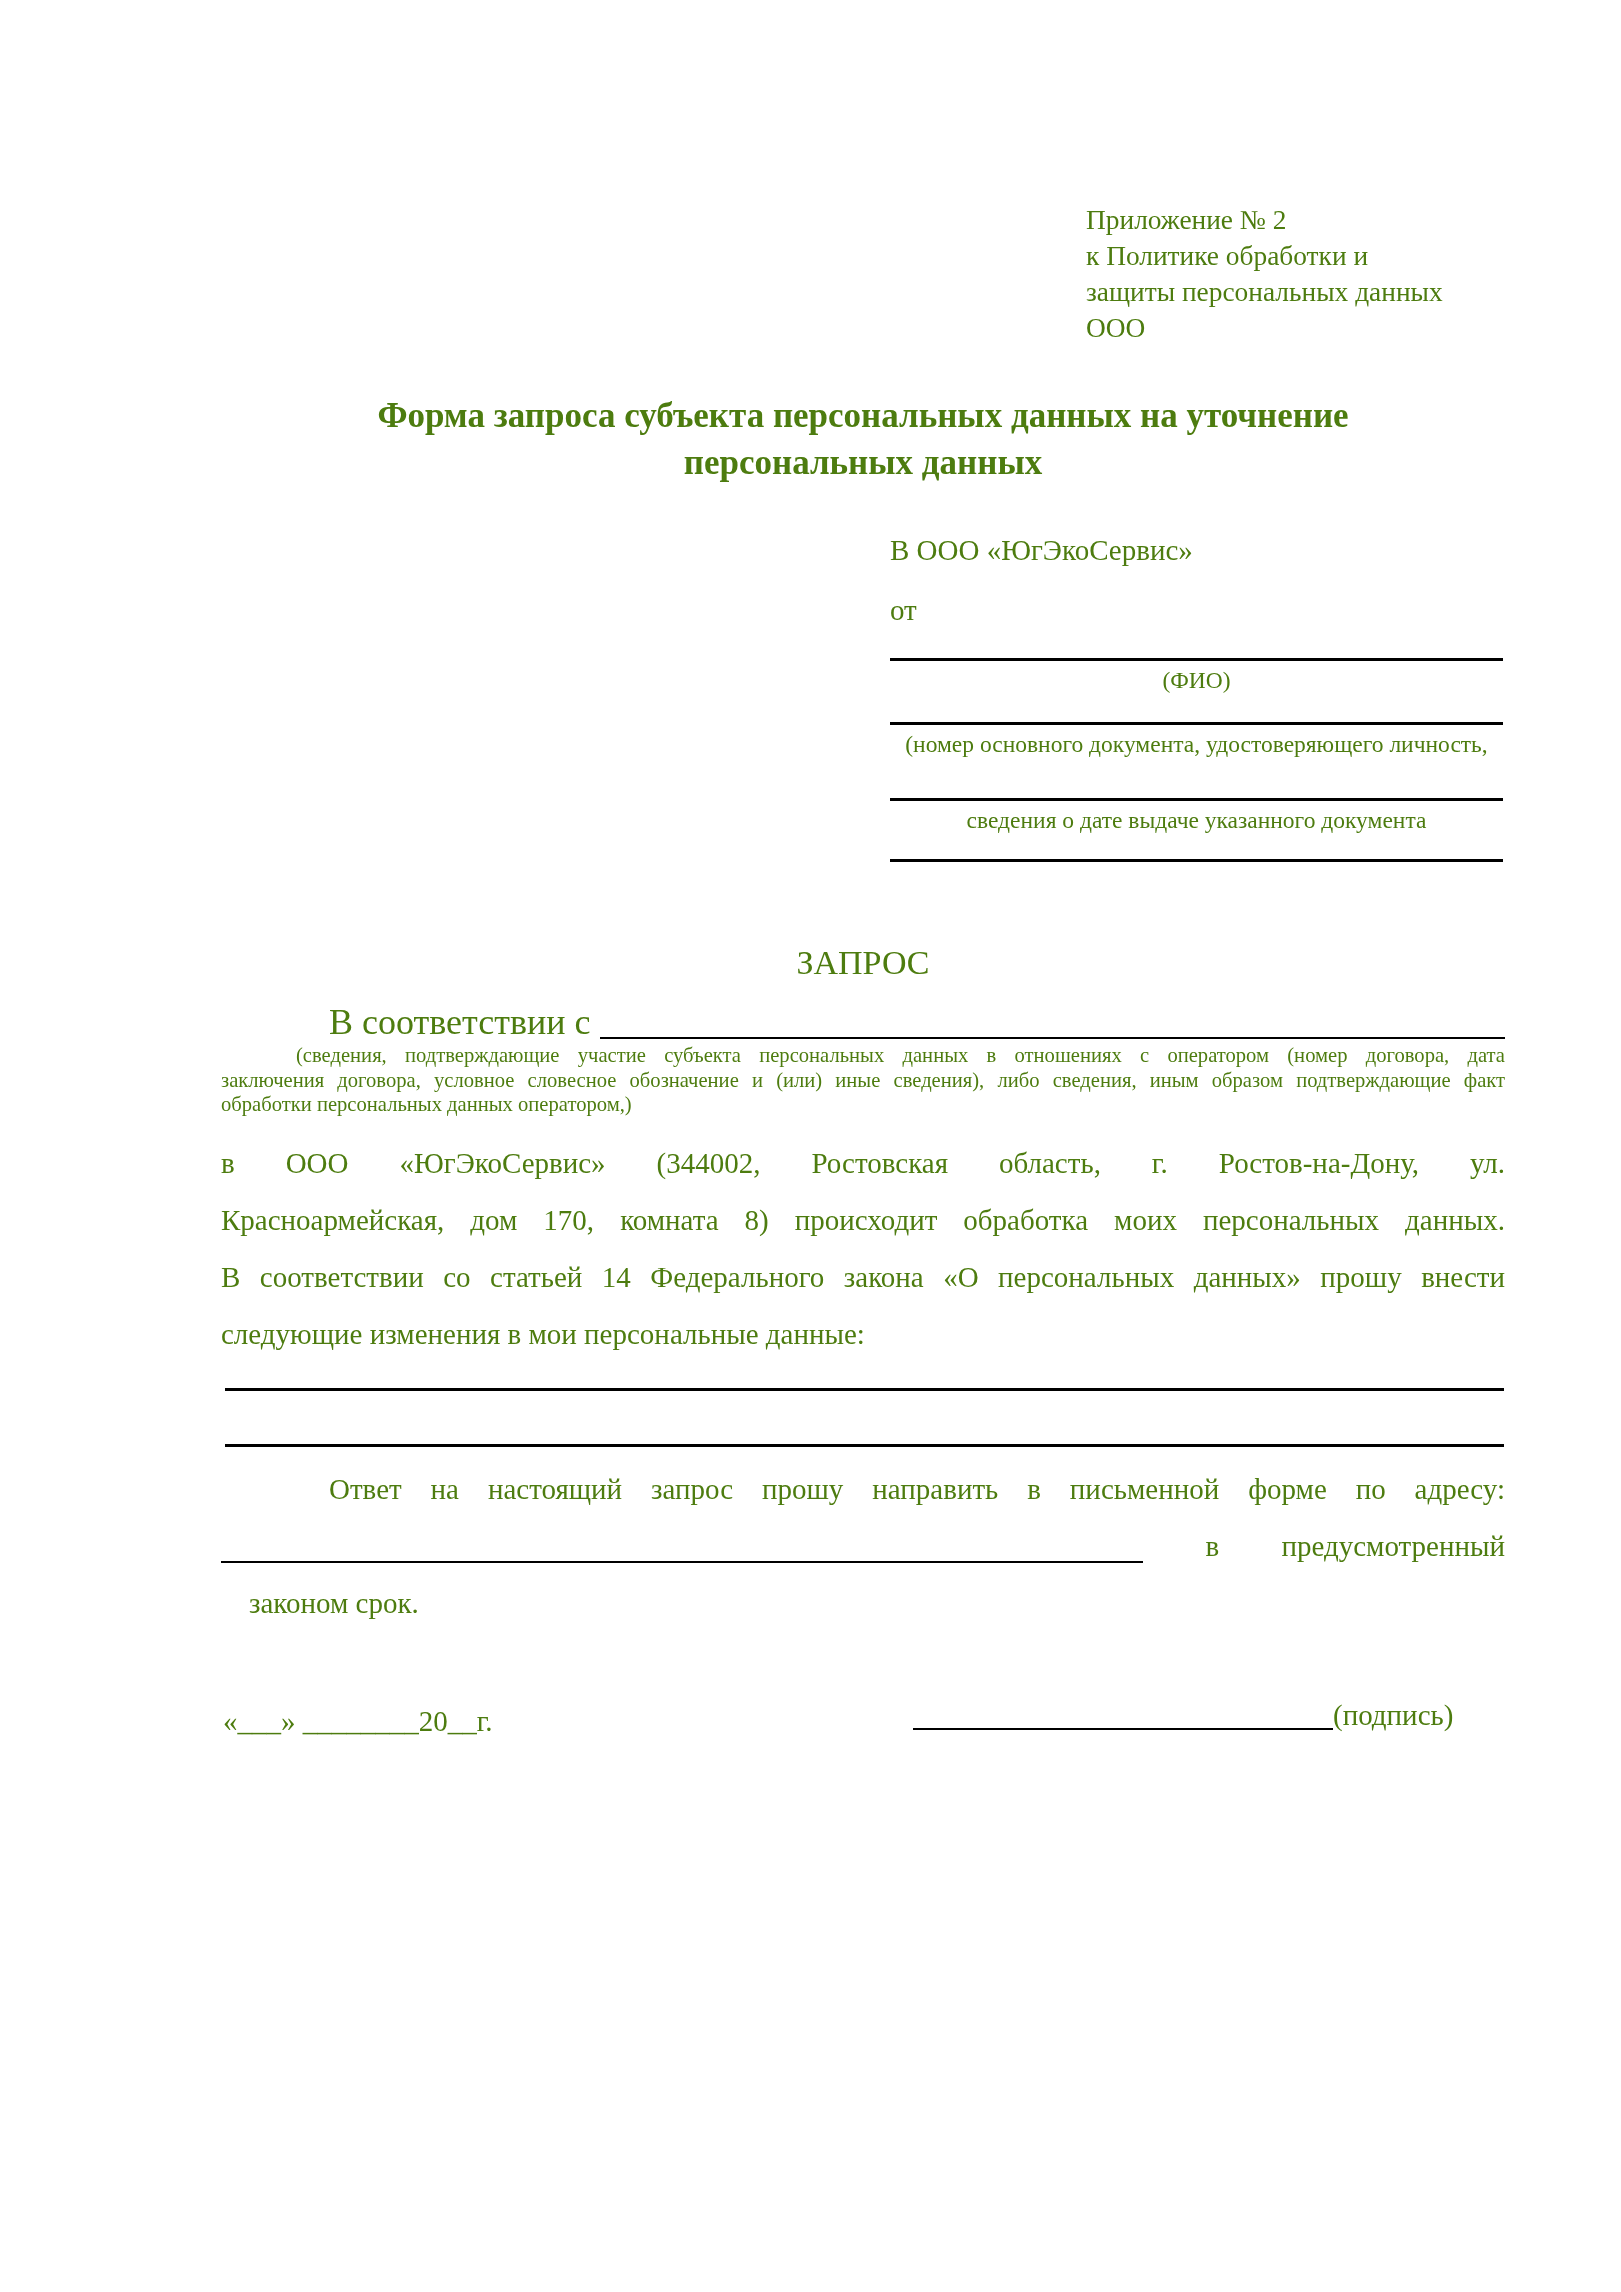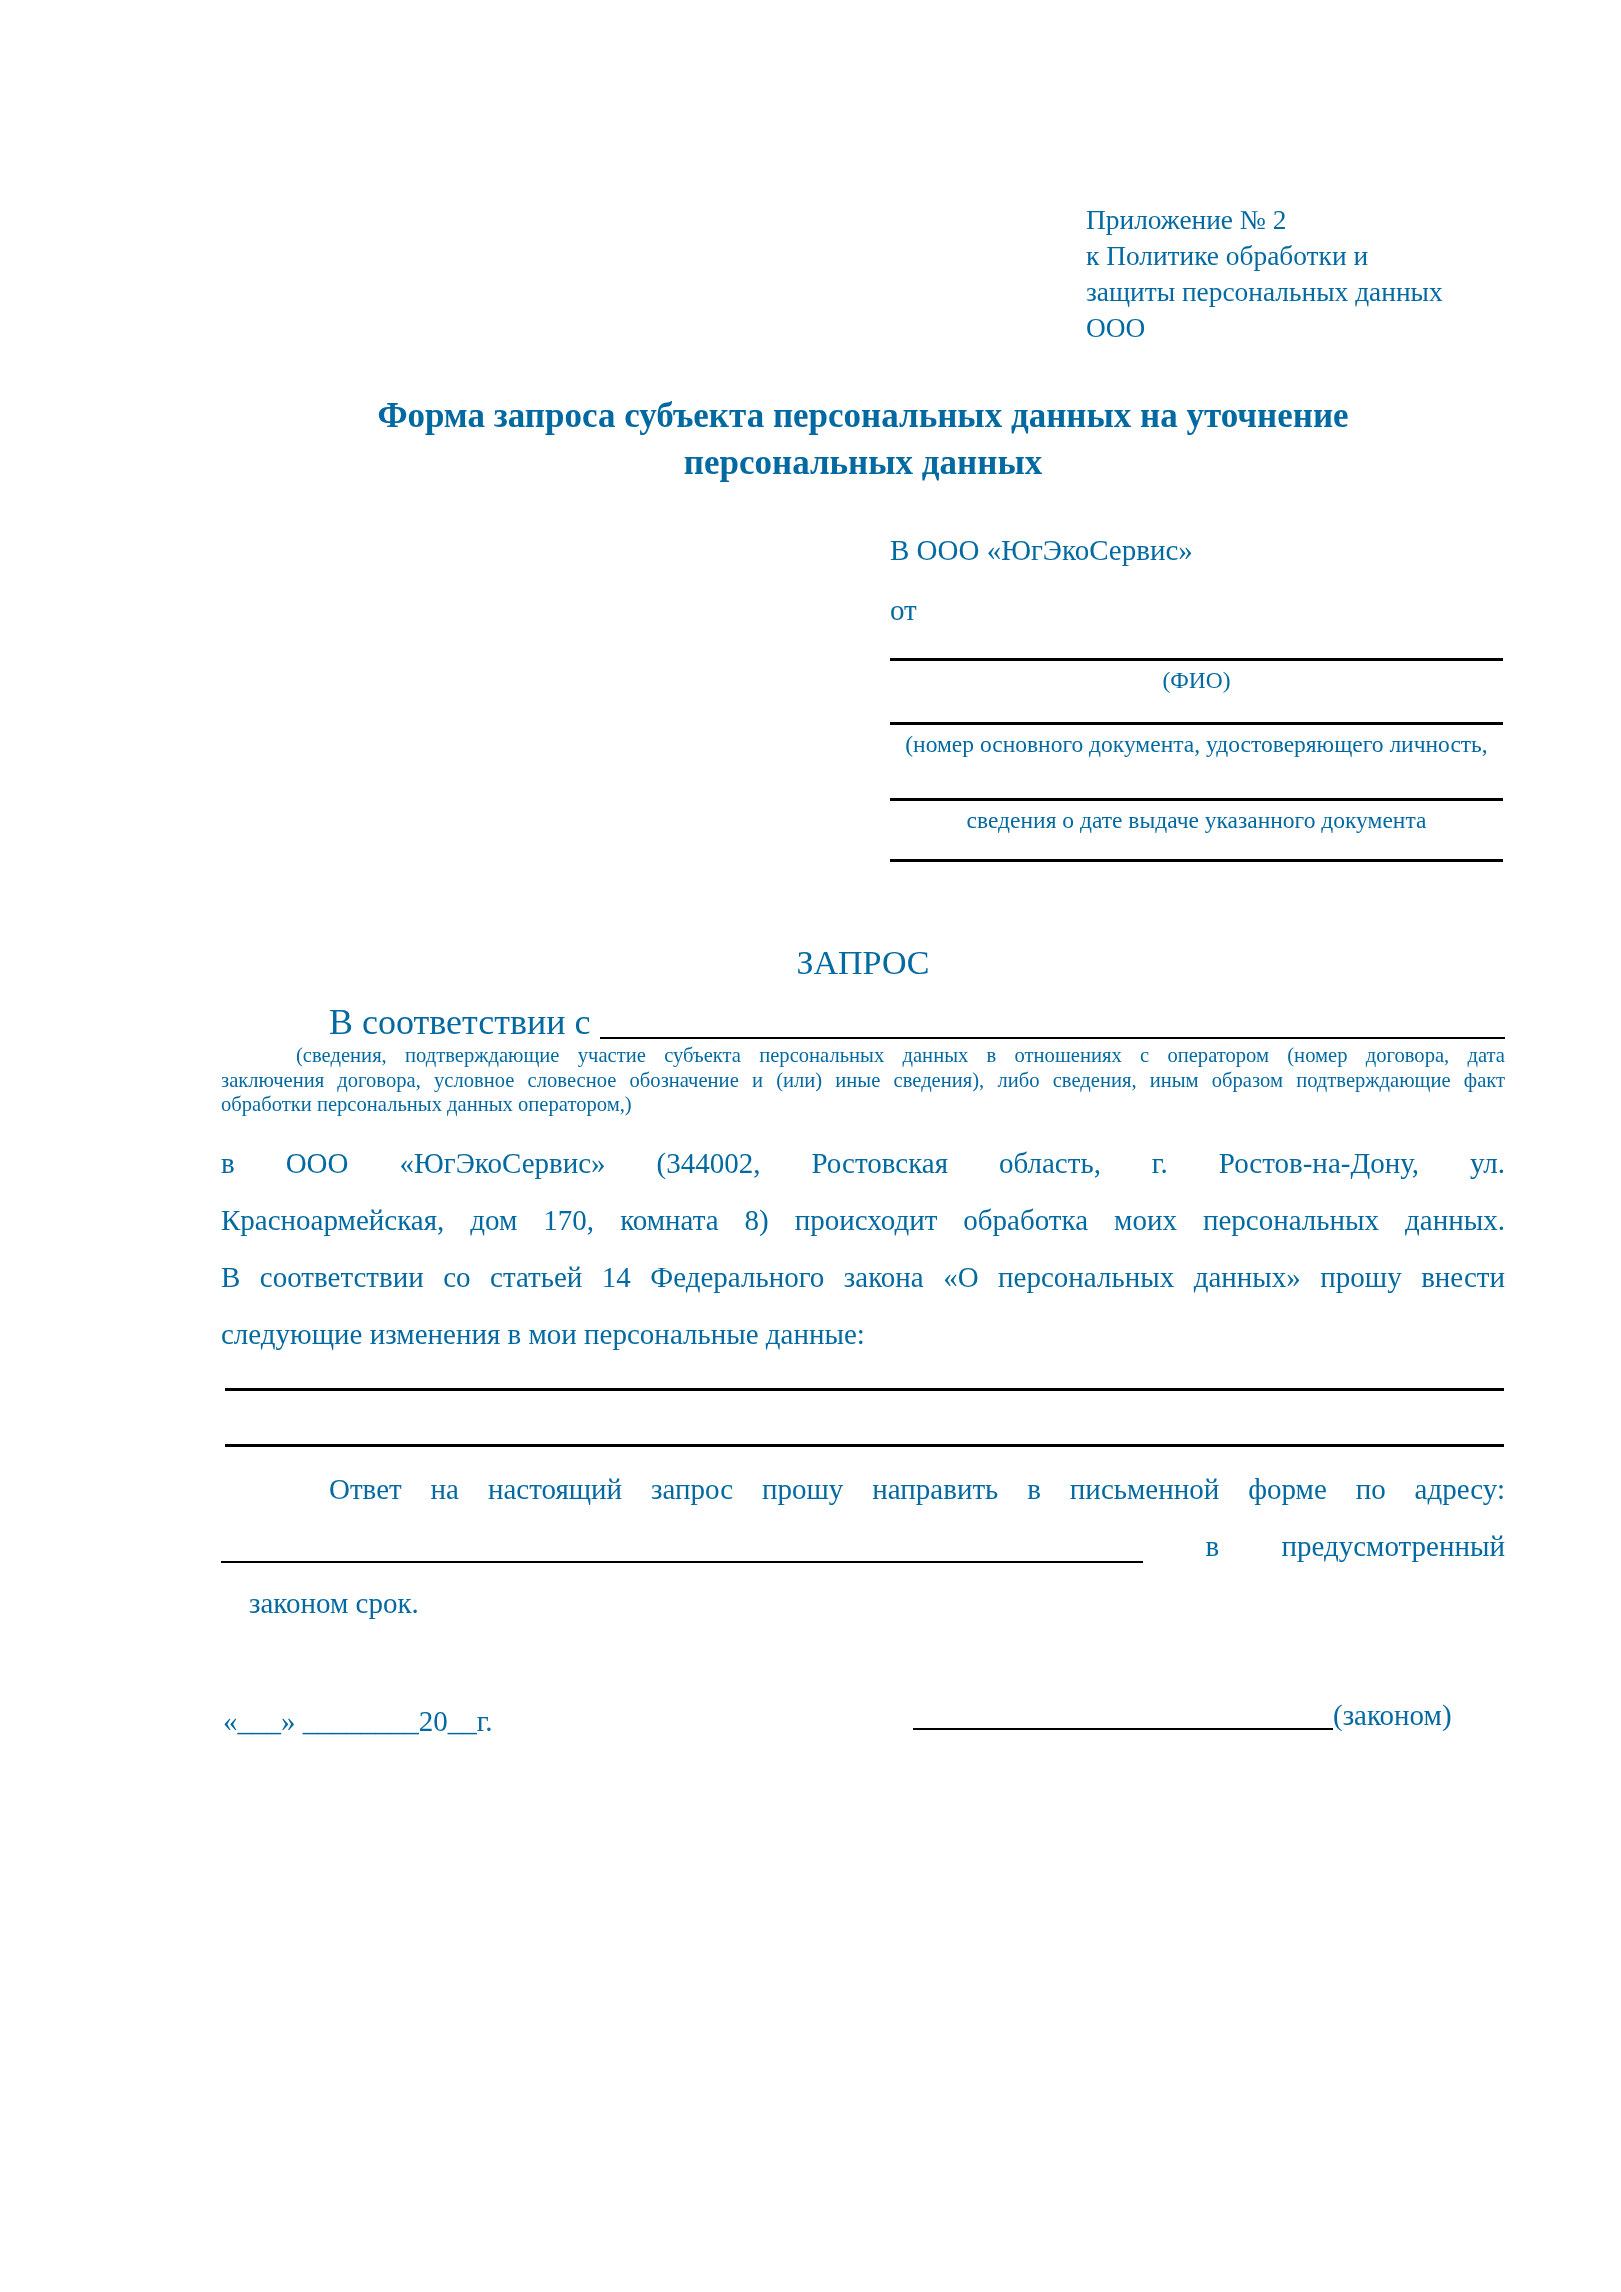--- a/index.html
+++ b/index.html
@@ -1,21 +1,21 @@
 <!DOCTYPE html>
 <html><head>
 <meta charset="utf-8">
 <style>
   html, body { margin: 0; padding: 0; background: #ffffff; }
   .page {
     position: relative;
     width: 1621px;
     height: 2293px;
     background: #ffffff;
-    color: #0369a1;
+    color: #4d7c0f;
     font-family: "Liberation Serif", "DejaVu Serif", serif;
     overflow: hidden;
   }
   .abs { position: absolute; }
 
   
   .annex { left: 1086px; top: 202px; width: 451px; font-size: 27.4px; line-height: 36px; }
 
   
   .doc-title {
@@ -128,17 +128,17 @@
   <div class="abs reply2">
     <span class="fill"></span>
     <span>в</span>
     <span>предусмотренный</span>
   </div>
   <div class="abs reply3">законом срок.</div>
 
   <div class="abs date-line">«___» ________20__г.</div>
   <div class="abs signature">
     <span class="sig-fill"></span>
-    <span class="sig-caption">(законом)</span>
+    <span class="sig-caption">(подпись)</span>
   </div>
 
 </div>
 
 
 </body></html>

